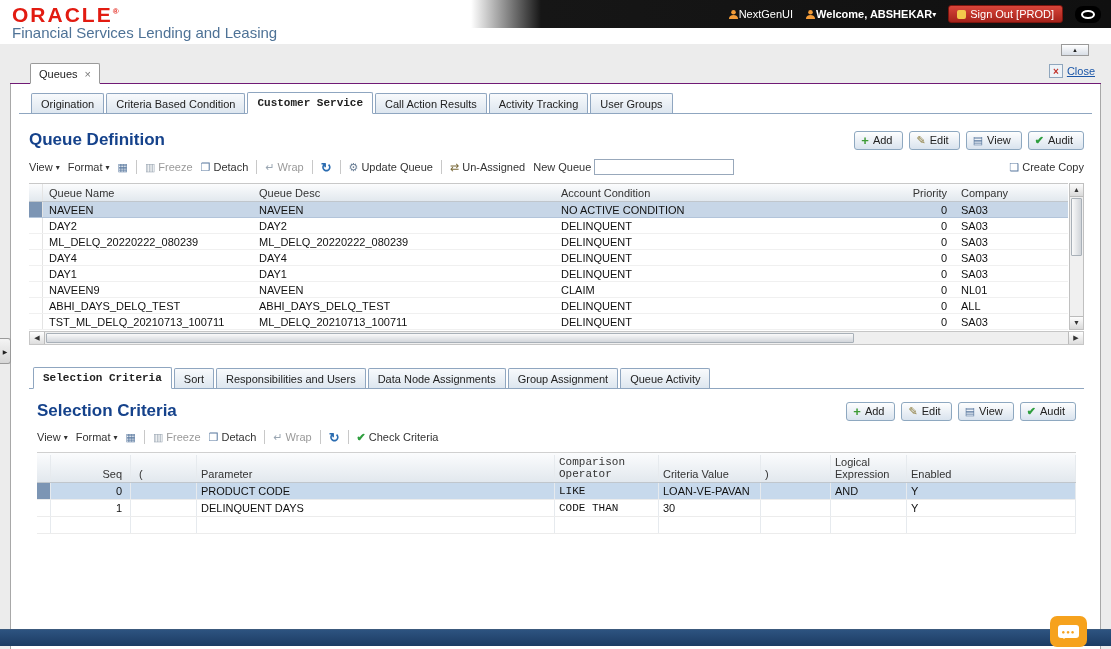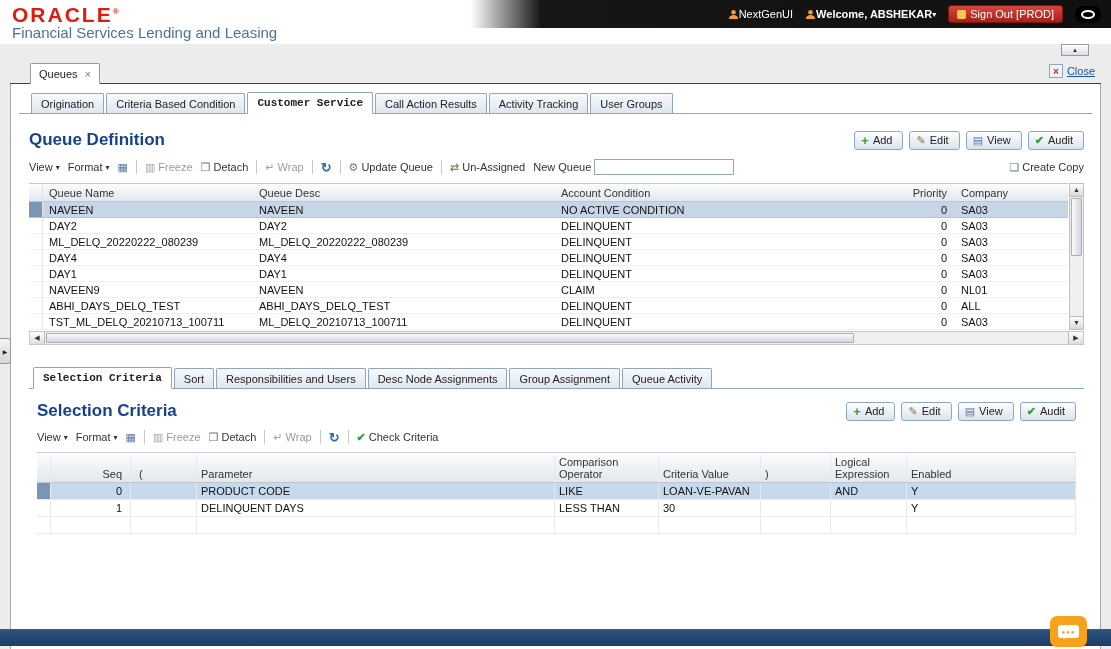--- a/index.html
+++ b/index.html
@@ -108,21 +108,21 @@
   .chead { display:flex; align-items:flex-end; background:linear-gradient(#fbfcfd,#e2e8ee);
     border-bottom:1px solid #c0c6cc; min-height:30px; font-size:11px; color:#333; padding-top:2px; }
   .chead > div { padding-bottom:2px; }
   .crow { display:flex; height:17px; align-items:center; font-size:11px; color:#111; border-bottom:1px solid #ececec; background:#fff; }
   .crow.selected { background:#c7d9ec; }
   .cs-sel { width:14px; align-self:stretch; border-right:1px solid #e4e4e4; }
   .crow.selected .cs-sel { background:#7c95b4; }
   .cs-seq { width:80px; text-align:right; padding-right:8px; }
   .cs-open { width:66px; padding-left:8px; }
   .cs-param { width:358px; padding-left:4px; }
-  .cs-op { width:104px; padding-left:4px; }
+  .cs-op { width:104px; padding-left:4px;font-family:Liberation Mono, monospace; }
   .cs-val { width:102px; padding-left:4px; }
   .cs-close { width:70px; padding-left:4px; }
   .cs-logic { width:76px; padding-left:4px; }
   .cs-en { flex:1; padding-left:4px; }
   .chead > div, .crow > div { border-right:1px solid #e6eaee; align-self:stretch; display:flex; align-items:flex-end; }
   .crow > div { align-items:center; overflow:hidden; white-space:nowrap; }
   .cs-seq, .chead .cs-seq { justify-content:flex-end; }
 
   
   .splitter { position:absolute; left:0; top:338px; width:11px; height:26px; background:linear-gradient(#f4f4f4,#d6d6d6);
@@ -352,21 +352,21 @@
         <div class="htrack">
             <div class="hthumb"></div>
           </div>
         <div class="harrow right">▶</div>
       </div>
 
       <div class="tabs" style="margin:14px 0 0; padding-left:4px;">
         <div class="tab active">Selection Criteria</div>
         <div class="tab">Sort</div>
         <div class="tab">Responsibilities and Users</div>
-        <div class="tab">Desc Node Assignments</div>
+        <div class="tab">Data Node Assignments</div>
         <div class="tab">Group Assignment</div>
         <div class="tab">Queue Activity</div>
       </div>
 
       <div class="section second" style="padding-left:8px; padding-right:8px;">
         <div class="sec-head">
           <div class="sec-title">Selection Criteria</div>
           <div class="sec-actions">
             <span class="btn">
                 <span class="ic ic-add">+</span>
@@ -441,21 +441,21 @@
             <div class="cs-val">LOAN-VE-PAVAN</div>
             <div class="cs-close"></div>
             <div class="cs-logic">AND</div>
             <div class="cs-en">Y</div>
           </div>
           <div class="crow">
             <div class="cs-sel"></div>
             <div class="cs-seq">1</div>
             <div class="cs-open"></div>
             <div class="cs-param">DELINQUENT DAYS</div>
-            <div class="cs-op">LESS THAN</div>
+            <div class="cs-op">CODE THAN</div>
             <div class="cs-val">30</div>
             <div class="cs-close"></div>
             <div class="cs-logic"></div>
             <div class="cs-en">Y</div>
           </div>
           <div class="crow">
             <div class="cs-sel"></div>
               <div class="cs-seq"></div>
               <div class="cs-open"></div>
               <div class="cs-param"></div>

